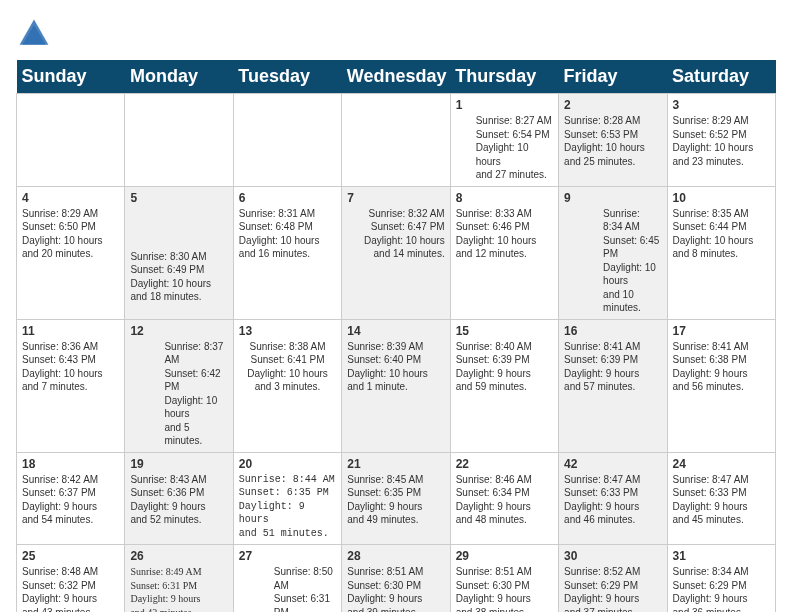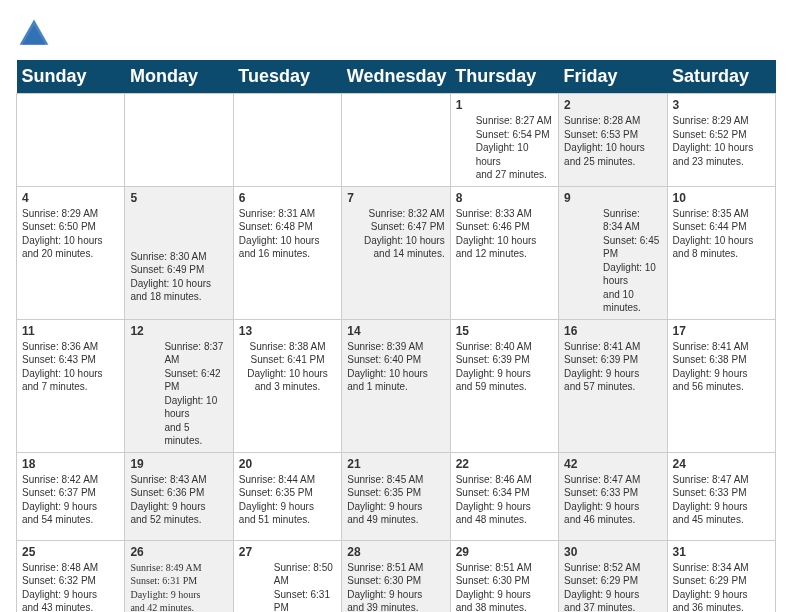--- a/index.html
+++ b/index.html
@@ -253,21 +253,21 @@
         </td>
         <td class="shaded">
           <div class="day-num">19</div>
           <div class="day-info" style="white-space: pre-line;">Sunrise: 8:43 AM
 Sunset: 6:36 PM
 Daylight: 9 hours
 and 52 minutes.</div>
         </td>
         <td>
           <div class="day-num">20</div>
-          <div class="day-info" style="white-space: pre-line;">Sunrise: 8:44 AM
+          <div class="day-info" style="white-space: pre-line; font-family: Liberation Mono, monospace;">Sunrise: 8:44 AM
 Sunset: 6:35 PM
 Daylight: 9 hours
 and 51 minutes.</div>
         </td>
         <td class="shaded">
           <div class="day-num">21</div>
           <div class="day-info" style="white-space: pre-line;">Sunrise: 8:45 AM
 Sunset: 6:35 PM
 Daylight: 9 hours
 and 49 minutes.</div>

